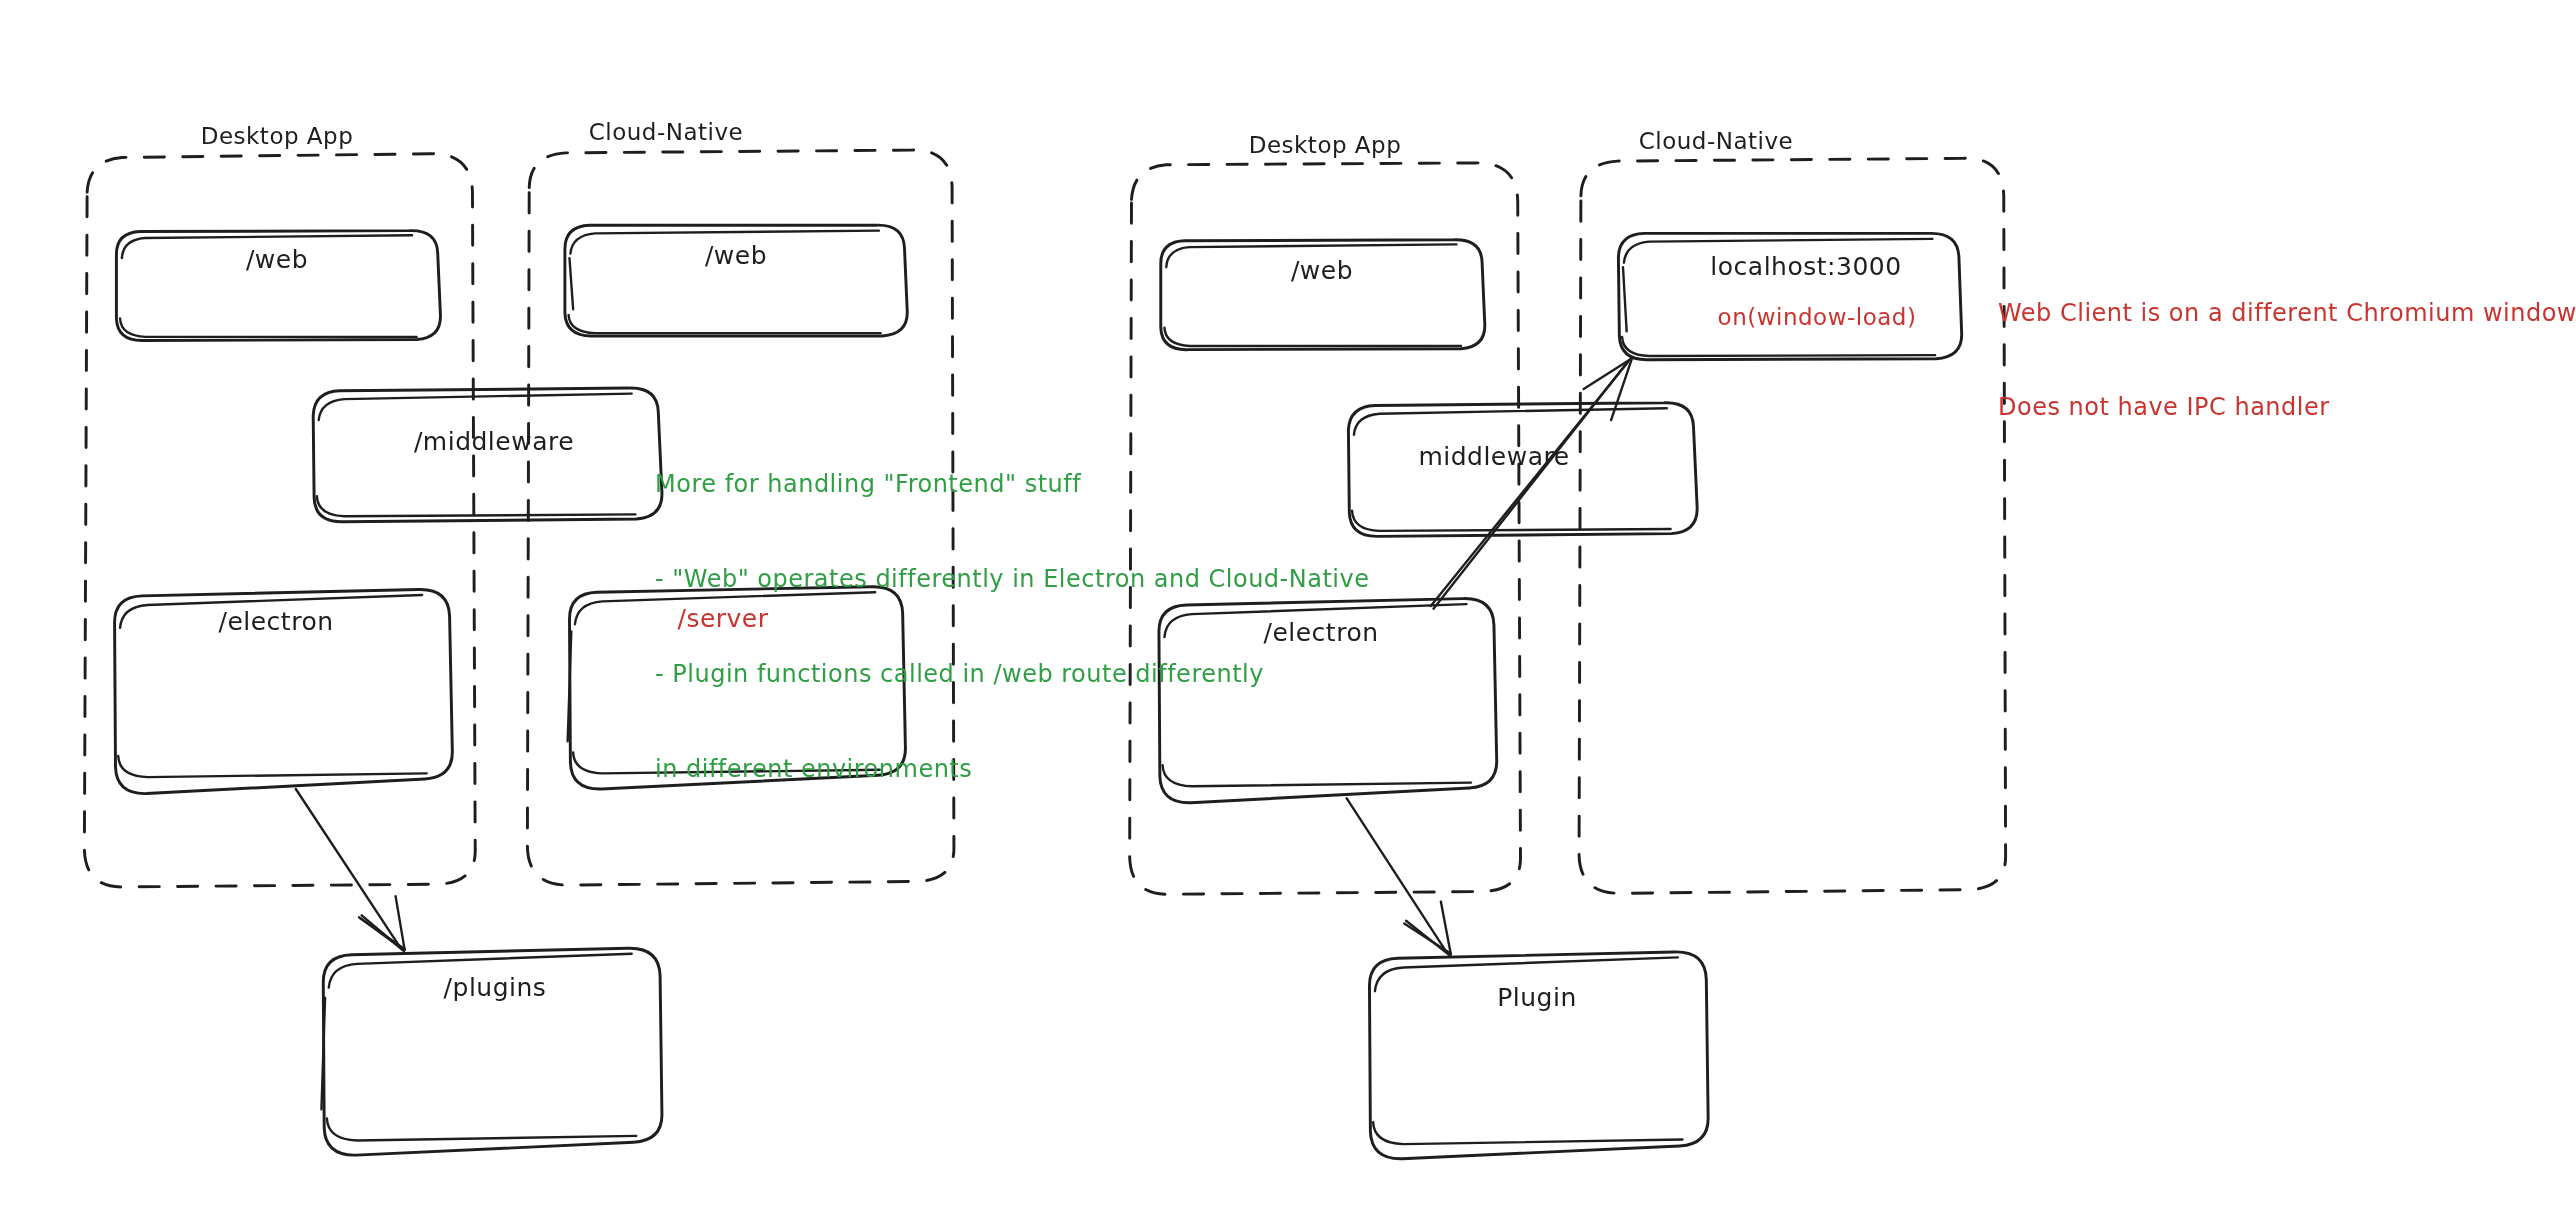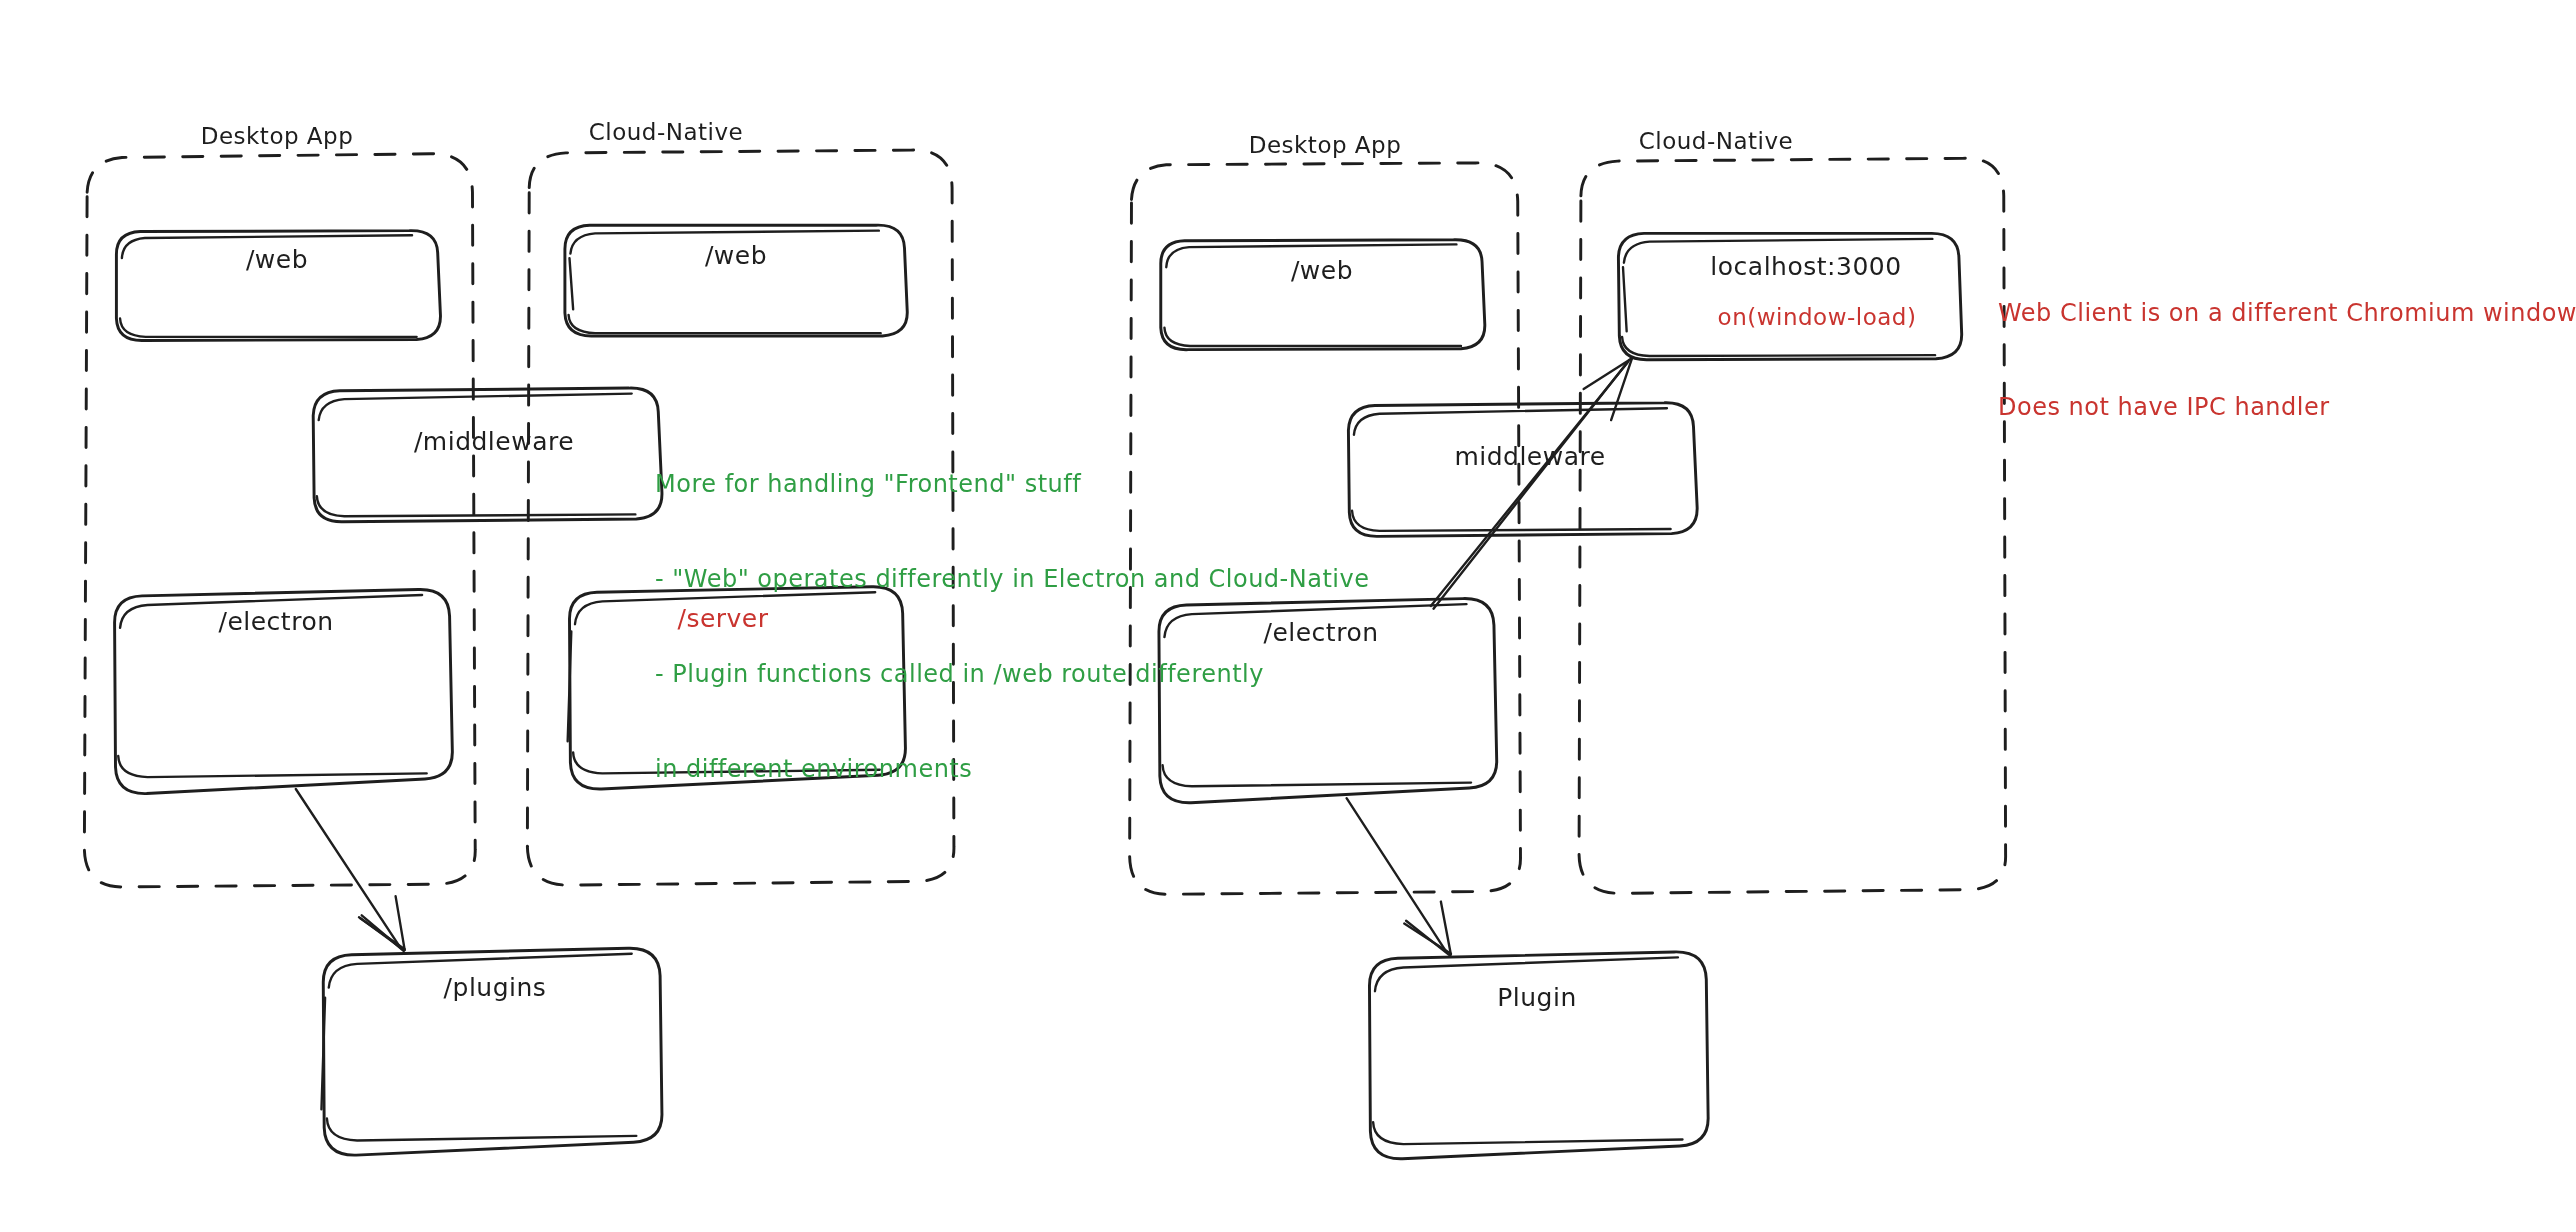--- a/index.html
+++ b/index.html
@@ -160,21 +160,21 @@
   <div class="lbl node-title ctr" style="left:276px;top:607px;">/electron</div>
   <div class="lbl node-title ctr red-text" style="left:723px;top:604px;">/server</div>
   <div class="lbl node-title ctr" style="left:495px;top:973px;">/plugins</div>
 
   <div class="lbl group-title ctr" style="left:1325px;top:132px;">Desktop App</div>
   <div class="lbl group-title ctr" style="left:1716px;top:128px;">Cloud-Native</div>
 
   <div class="lbl node-title ctr" style="left:1322px;top:256px;">/web</div>
   <div class="lbl node-title ctr" style="left:1772px;top:252px;margin-left:34px;">localhost:3000</div>
   <div class="lbl ctr red-text" style="left:1817px;top:304px;font-size:23px;">on(window-load)</div>
-  <div class="lbl node-title ctr" style="left:1530px;top:442px;">middleware</div>
+  <div class="lbl node-title ctr" style="left:1494px;top:442px;">middleware</div>
   <div class="lbl node-title ctr" style="left:1321px;top:618px;">/electron</div>
   <div class="lbl node-title ctr" style="left:1537px;top:983px;">Plugin</div>
 
   <div class="lbl note-green" style="left:655px;top:406px;">
     <div>More for handling "Frontend" stuff</div>
     <div>- "Web" operates differently in Electron and Cloud-Native</div>
     <div>- Plugin functions called in /web route differently</div>
     <div>in different environments</div>
   </div>
 

